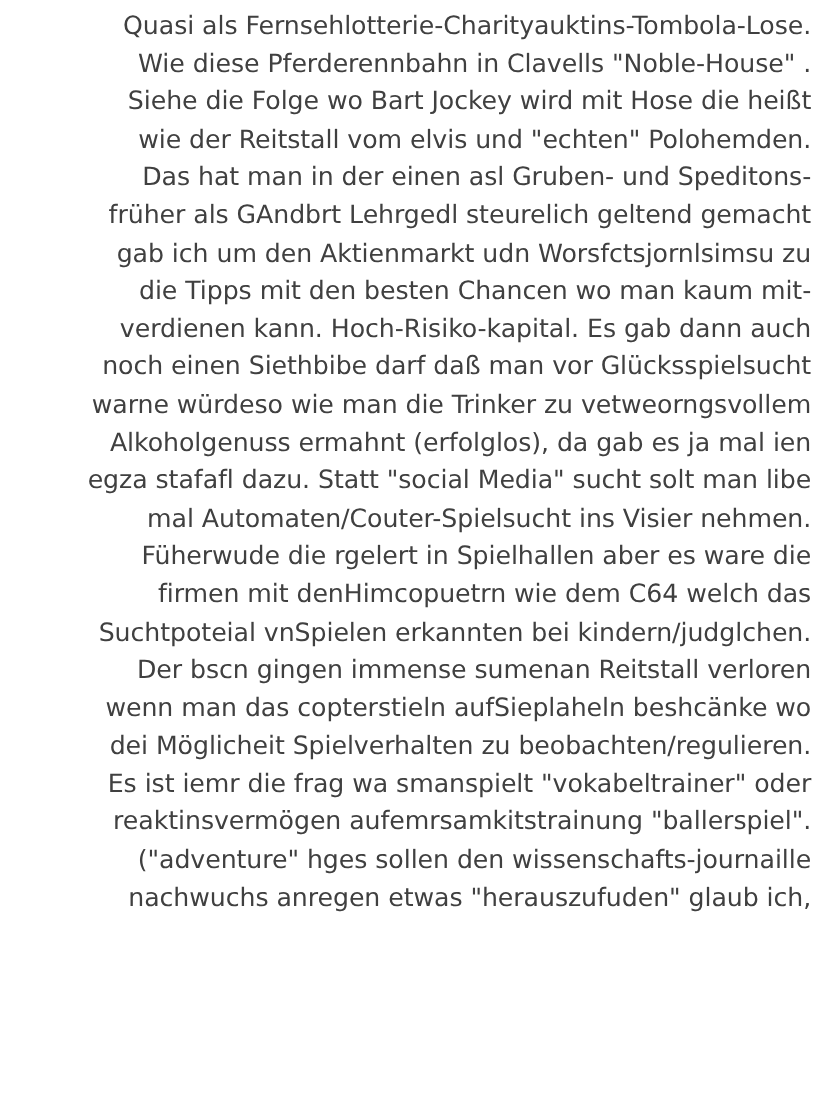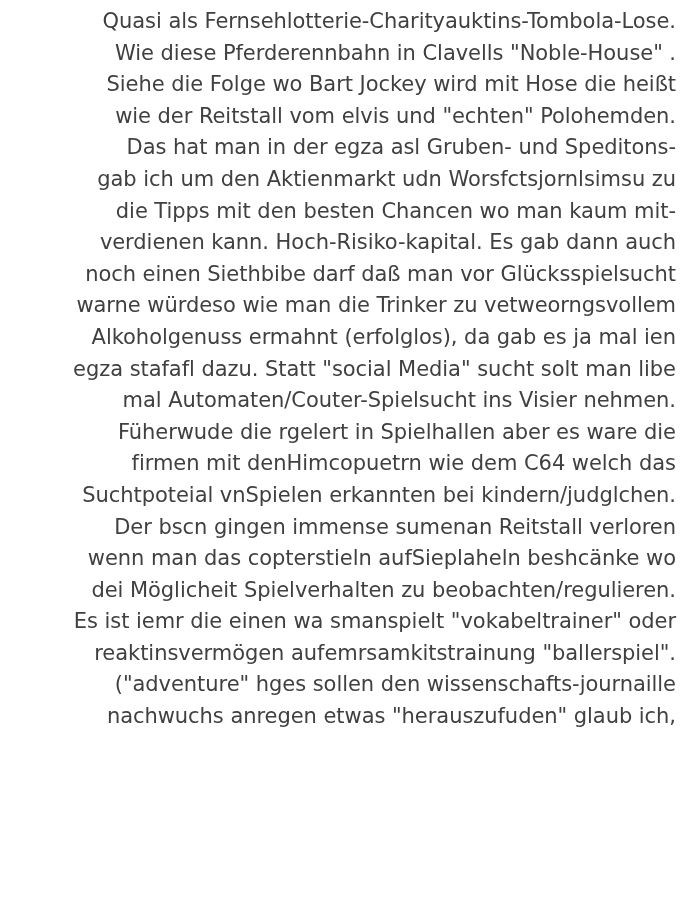--- a/index.html
+++ b/index.html
@@ -30,32 +30,33 @@
   }
 </style>
 </head>
 <body>
 
 <div id="doc">
   <div class="line">Quasi als Fernsehlotterie-Charityauktins-Tombola-Lose.</div>
   <div class="line">Wie diese Pferderennbahn in Clavells "Noble-House" .</div>
   <div class="line">Siehe die Folge wo Bart Jockey wird mit Hose die heißt</div>
   <div class="line">wie der Reitstall vom elvis und "echten" Polohemden.</div>
-  <div class="line">Das hat man in der egza asl Gruben- und Speditons-</div>
+  <div class="line">Das hat man in der einen asl Gruben- und Speditons-</div>
+  <div class="line">früher als GAndbrt Lehrgedl steurelich geltend gemacht</div>
   <div class="line">gab ich um den Aktienmarkt udn Worsfctsjornlsimsu zu</div>
   <div class="line">die Tipps mit den besten Chancen wo man kaum mit-</div>
   <div class="line">verdienen kann. Hoch-Risiko-kapital. Es gab dann auch</div>
   <div class="line">noch einen Siethbibe darf daß man vor Glücksspielsucht</div>
   <div class="line">warne würdeso wie man die Trinker zu vetweorngsvollem</div>
   <div class="line">Alkoholgenuss ermahnt (erfolglos), da gab es ja mal ien</div>
   <div class="line">egza stafafl dazu. Statt "social Media" sucht solt man libe</div>
   <div class="line">mal Automaten/Couter-Spielsucht ins Visier nehmen.</div>
   <div class="line">Füherwude die rgelert in Spielhallen aber es ware die</div>
   <div class="line">firmen mit denHimcopuetrn wie dem C64 welch das</div>
   <div class="line">Suchtpoteial vnSpielen erkannten bei kindern/judglchen.</div>
   <div class="line">Der bscn gingen immense sumenan Reitstall verloren</div>
   <div class="line">wenn man das copterstieln aufSieplaheln beshcänke wo</div>
   <div class="line">dei Möglicheit Spielverhalten zu beobachten/regulieren.</div>
-  <div class="line">Es ist iemr die einen wa smanspielt "vokabeltrainer" oder</div>
+  <div class="line">Es ist iemr die frag wa smanspielt "vokabeltrainer" oder</div>
   <div class="line">reaktinsvermögen aufemrsamkitstrainung "ballerspiel".</div>
   <div class="line">("adventure" hges sollen den wissenschafts-journaille</div>
   <div class="line">nachwuchs anregen etwas "herauszufuden" glaub ich,</div>
 </div>
 
 </body></html>

